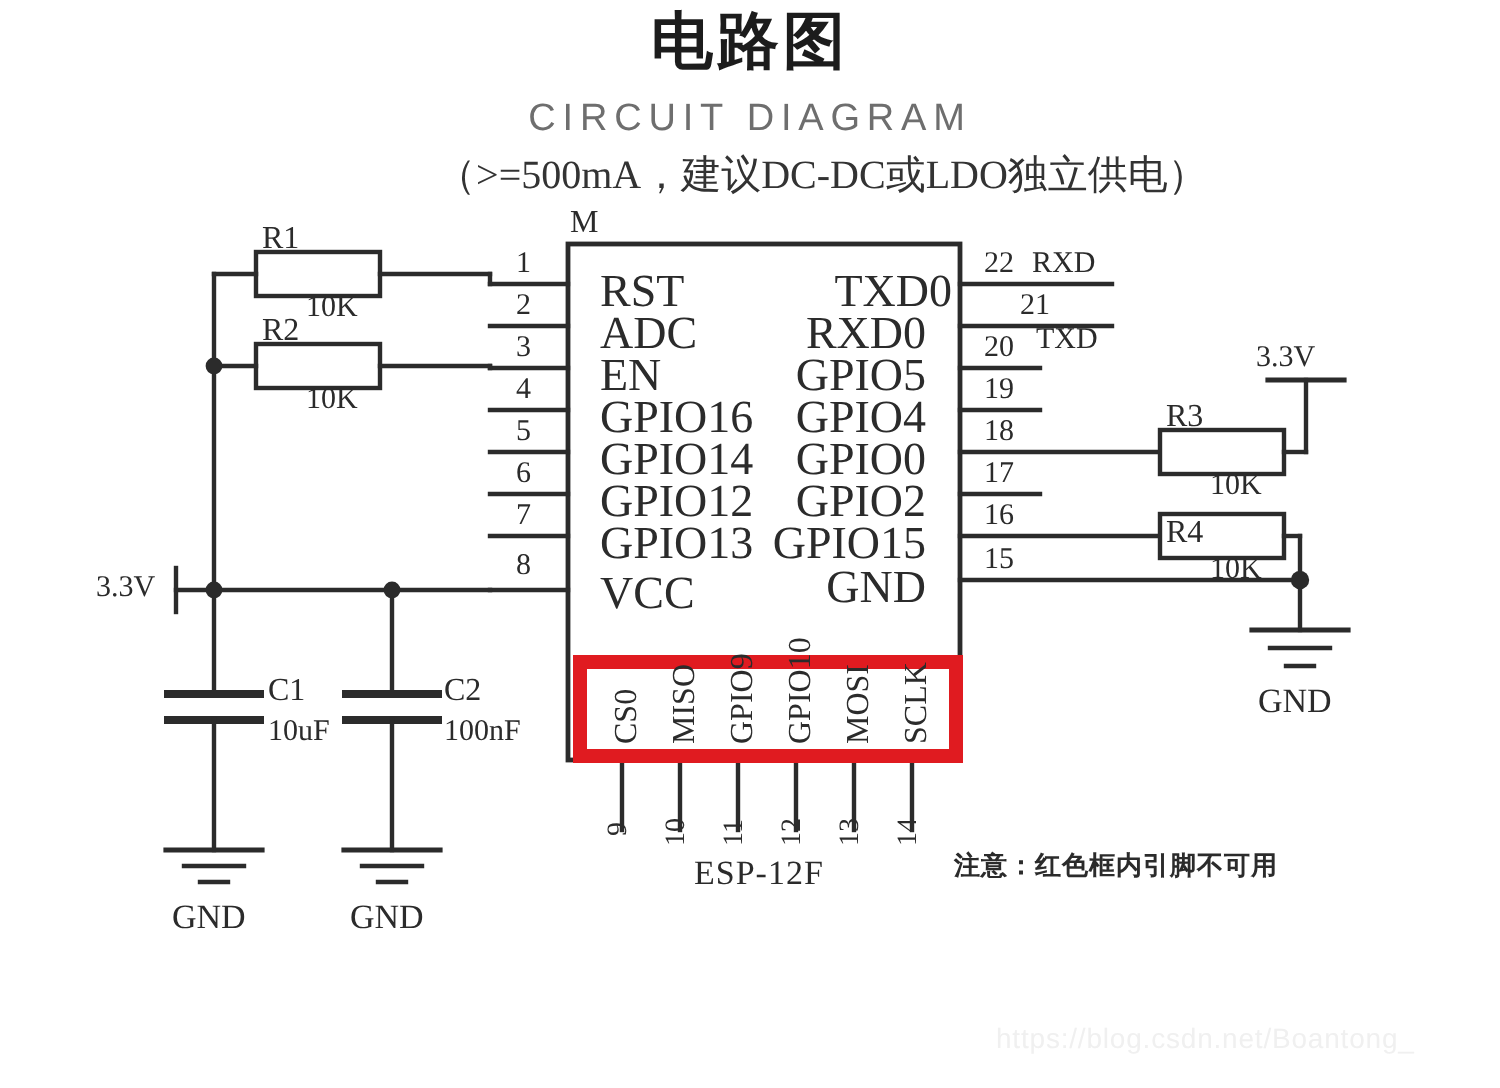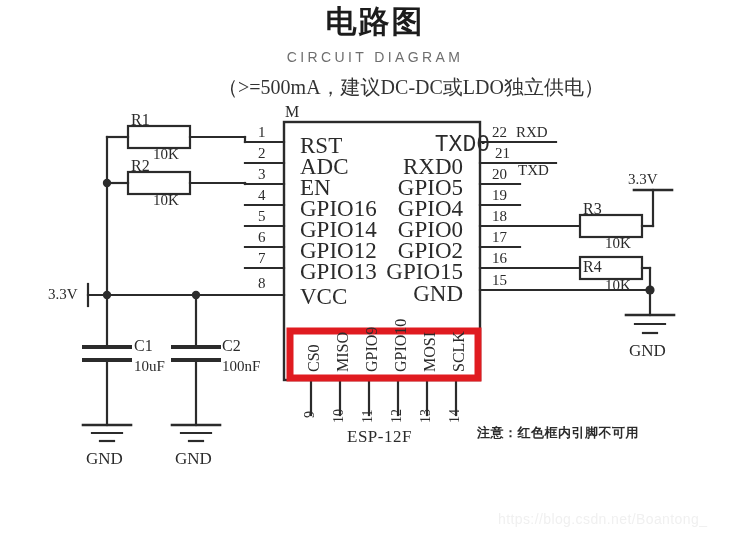--- a/index.html
+++ b/index.html
@@ -24,21 +24,21 @@
     font-family: "DejaVu Sans", sans-serif;
     font-weight: bold;
     font-size: 31px;
     color: #1c1c1c;
     letter-spacing: 2px;
   }
   #title-en {
     left: 0; top: 49px; width: 750px;
     text-align: center;
     font-family: "Liberation Sans", sans-serif;
-    font-size: 14px;
+    font-size: 19px;
     color: #6e6e6e;
     letter-spacing: 3.4px;
   }
   #subtitle {
     left: 0; top: 74px; width: 750px;
     text-align: center;
     font-family: "Liberation Serif", serif;
     font-size: 20px;
     color: #333333;
     padding-left: 36px;
@@ -203,31 +203,31 @@
 
   <div class="abs lbl pin-num" style="left:258px; top:125px;">1</div>
   <div class="abs lbl pin-num" style="left:258px; top:146px;">2</div>
   <div class="abs lbl pin-num" style="left:258px; top:167px;">3</div>
   <div class="abs lbl pin-num" style="left:258px; top:188px;">4</div>
   <div class="abs lbl pin-num" style="left:258px; top:209px;">5</div>
   <div class="abs lbl pin-num" style="left:258px; top:230px;">6</div>
   <div class="abs lbl pin-num" style="left:258px; top:251px;">7</div>
   <div class="abs lbl pin-num" style="left:258px; top:276px;">8</div>
 
-  <div class="abs lbl pin-name" style="left:490px; top:134px; transform:translateX(-100%);font-family:Liberation Mono, monospace;">TXD0</div>
+  <div class="abs lbl pin-name" style="left:476px; top:134px; transform:translateX(-100%);">TXD0</div>
   <div class="abs lbl pin-name" style="left:463px; top:155px; transform:translateX(-100%);">RXD0</div>
   <div class="abs lbl pin-name" style="left:463px; top:176px; transform:translateX(-100%);">GPIO5</div>
   <div class="abs lbl pin-name" style="left:463px; top:197px; transform:translateX(-100%);">GPIO4</div>
   <div class="abs lbl pin-name" style="left:463px; top:218px; transform:translateX(-100%);">GPIO0</div>
   <div class="abs lbl pin-name" style="left:463px; top:239px; transform:translateX(-100%);">GPIO2</div>
   <div class="abs lbl pin-name" style="left:463px; top:260px; transform:translateX(-100%);">GPIO15</div>
   <div class="abs lbl pin-name" style="left:463px; top:282px; transform:translateX(-100%);">GND</div>
 
   <div class="abs lbl pin-num" style="left:492px; top:125px;">22</div>
-  <div class="abs lbl pin-num" style="left:495px; top:146px;">21</div>
+  <div class="abs lbl pin-num" style="left:510px; top:146px;">21</div>
   <div class="abs lbl pin-num" style="left:492px; top:167px;">20</div>
   <div class="abs lbl pin-num" style="left:492px; top:188px;">19</div>
   <div class="abs lbl pin-num" style="left:492px; top:209px;">18</div>
   <div class="abs lbl pin-num" style="left:492px; top:230px;">17</div>
   <div class="abs lbl pin-num" style="left:492px; top:251px;">16</div>
   <div class="abs lbl pin-num" style="left:492px; top:273px;">15</div>
 
   <div class="abs lbl pin-num" style="left:516px; top:125px;">RXD</div>
   <div class="abs lbl pin-num" style="left:518px; top:146px;margin-top:17px;">TXD</div>
 

